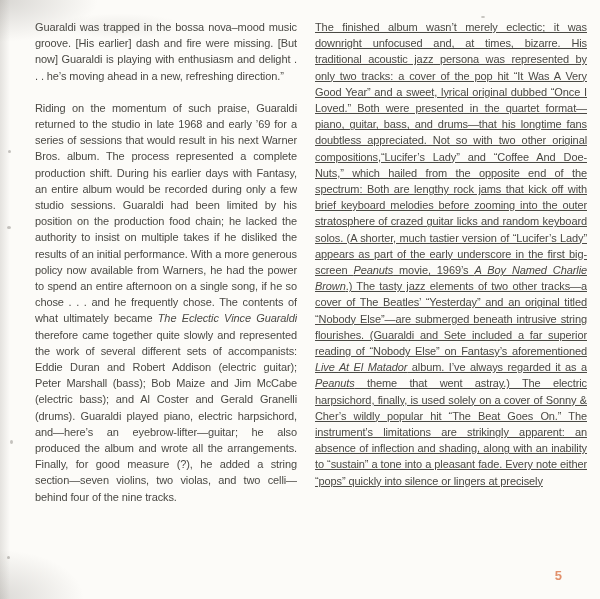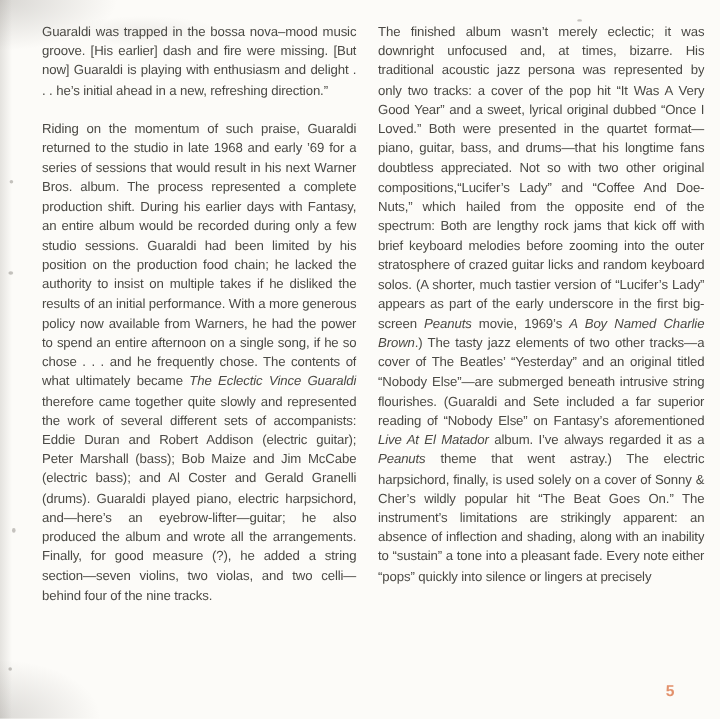--- a/index.html
+++ b/index.html
@@ -68,23 +68,23 @@
 
 <div class="page" style="background: rgb(252, 251, 248);">
 
   <span class="speck" style="left:8px; top:150px; width:3px; height:3px;"></span>
   <span class="speck" style="left:7px; top:226px; width:4px; height:3px;"></span>
   <span class="speck" style="left:10px; top:440px; width:3px; height:4px;"></span>
   <span class="speck" style="left:7px; top:556px; width:3px; height:3px;"></span>
   <span class="speck" style="left:481px; top:16px; width:4px; height:2px;"></span>
 
   <div class="col col-left" style="color: rgb(74, 73, 68);">
-      <p><span>Guaraldi was trapped in the bossa nova–mood music groove. [His earlier] dash and fire were missing. [But now] Guaraldi is playing with enthusiasm and delight . . . he’s initial ahead in a new, refreshing direction.”</span></p>
+      <p><span>Guaraldi was trapped in the bossa nova–mood music groove. [His earlier] dash and fire were missing. [But now] Guaraldi is playing with enthusiasm and delight . . . he’s moving ahead in a new, refreshing direction.”</span></p>
       <p><span>Riding on the momentum of such praise, Guaraldi returned to the studio in late 1968 and early ’69 for a series of sessions that would result in his next Warner Bros. album. The process represented a complete production shift. During his earlier days with Fantasy, an entire album would be recorded during only a few studio sessions. Guaraldi had been limited by his position on the production food chain; he lacked the authority to insist on multiple takes if he disliked the results of an initial performance. With a more generous policy now available from Warners, he had the power to spend an entire afternoon on a single song, if he so chose . . . and he frequently chose. The contents of what ultimately became </span><i>The Eclectic Vince Guaraldi</i><span> therefore came together quite slowly and represented the work of several different sets of accompanists: Eddie Duran and Robert Addison (electric guitar); Peter Marshall (bass); Bob Maize and Jim McCabe (electric bass); and Al Coster and Gerald Granelli (drums). Guaraldi played piano, electric harpsichord, and—here’s an eyebrow-lifter—guitar; he also produced the album and wrote all the arrangements. Finally, for good measure (?), he added a string section—seven violins, two violas, and two celli—behind four of the nine tracks.</span></p>
     </div>
 
-  <div class="col col-right" style="color: rgb(74, 73, 68);">
+  <div class="col col-right" style="color: rgb(74, 73, 68); text-decoration: underline;">
       <p><span>The finished album wasn’t merely eclectic; it was downright unfocused and, at times, bizarre. His traditional acoustic jazz persona was represented by only two tracks: a cover of the pop hit “It Was A Very Good Year” and a sweet, lyrical original dubbed “Once I Loved.” Both were presented in the quartet format—piano, guitar, bass, and drums—that his longtime fans doubtless appreciated. Not so with two other original compositions,“Lucifer’s Lady” and “Coffee And Doe-Nuts,” which hailed from the opposite end of the spectrum: Both are lengthy rock jams that kick off with brief keyboard melodies before zooming into the outer stratosphere of crazed guitar licks and random keyboard solos. (A shorter, much tastier version of “Lucifer’s Lady” appears as part of the early underscore in the first big-screen </span><i>Peanuts</i><span> movie, 1969’s </span><i>A Boy Named Charlie Brown</i><span>.) The tasty jazz elements of two other tracks—a cover of The Beatles’ “Yesterday” and an original titled “Nobody Else”—are submerged beneath intrusive string flourishes. (Guaraldi and Sete included a far superior reading of “Nobody Else” on Fantasy’s aforementioned </span><i>Live At El Matador</i><span> album. I’ve always regarded it as a </span><i>Peanuts</i><span> theme that went astray.) The electric harpsichord, finally, is used solely on a cover of Sonny &amp; Cher’s wildly popular hit “The Beat Goes On.” The instrument’s limitations are strikingly apparent: an absence of inflection and shading, along with an inability to “sustain” a tone into a pleasant fade. Every note either “pops” quickly into silence or lingers at precisely</span></p>
     </div>
 
   <div class="page-number" style="color: rgb(226, 145, 108);">5</div>
 
 </div>
 
 </body></html>

